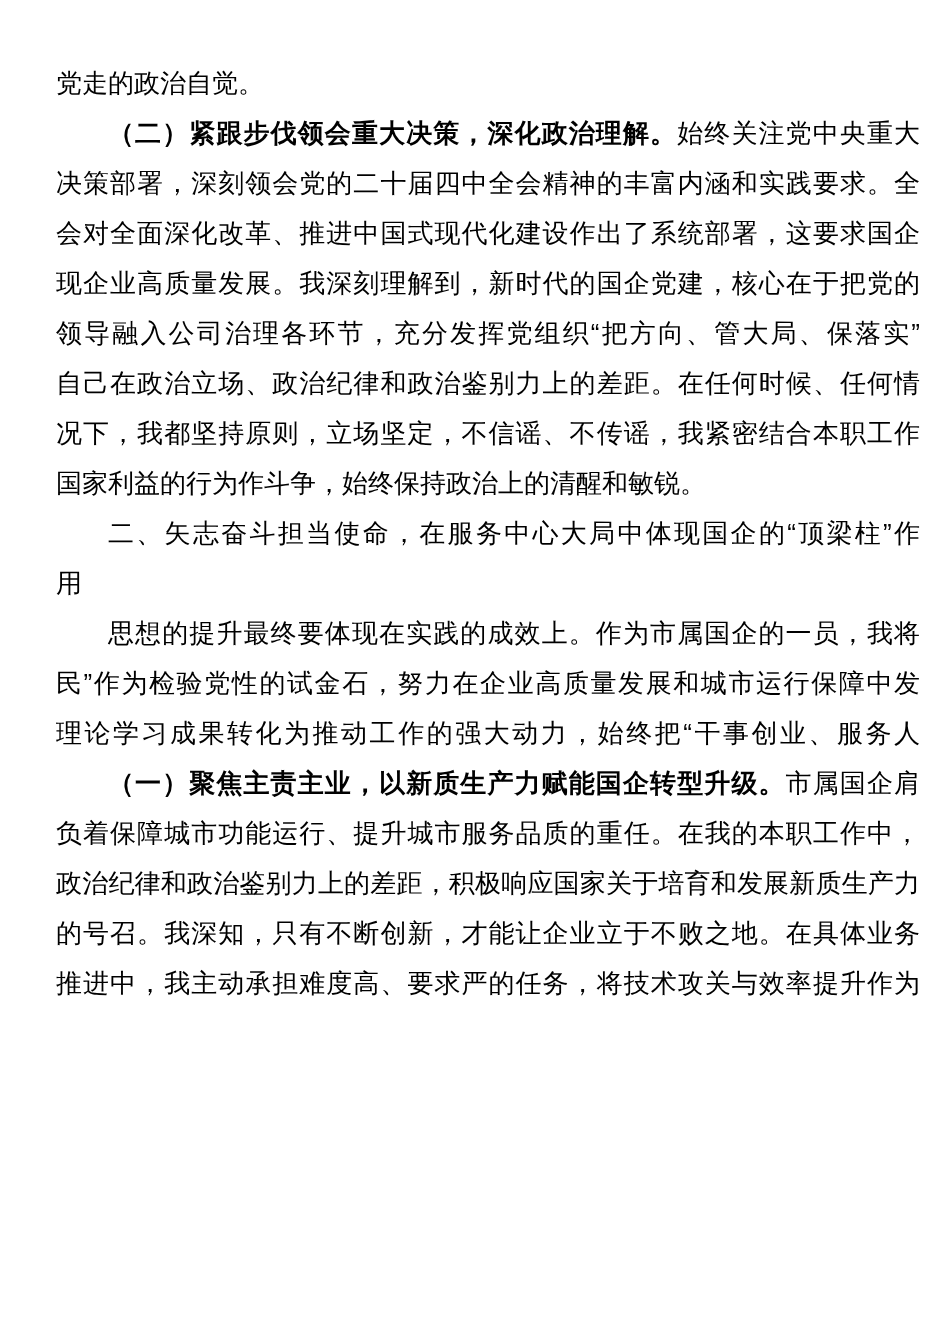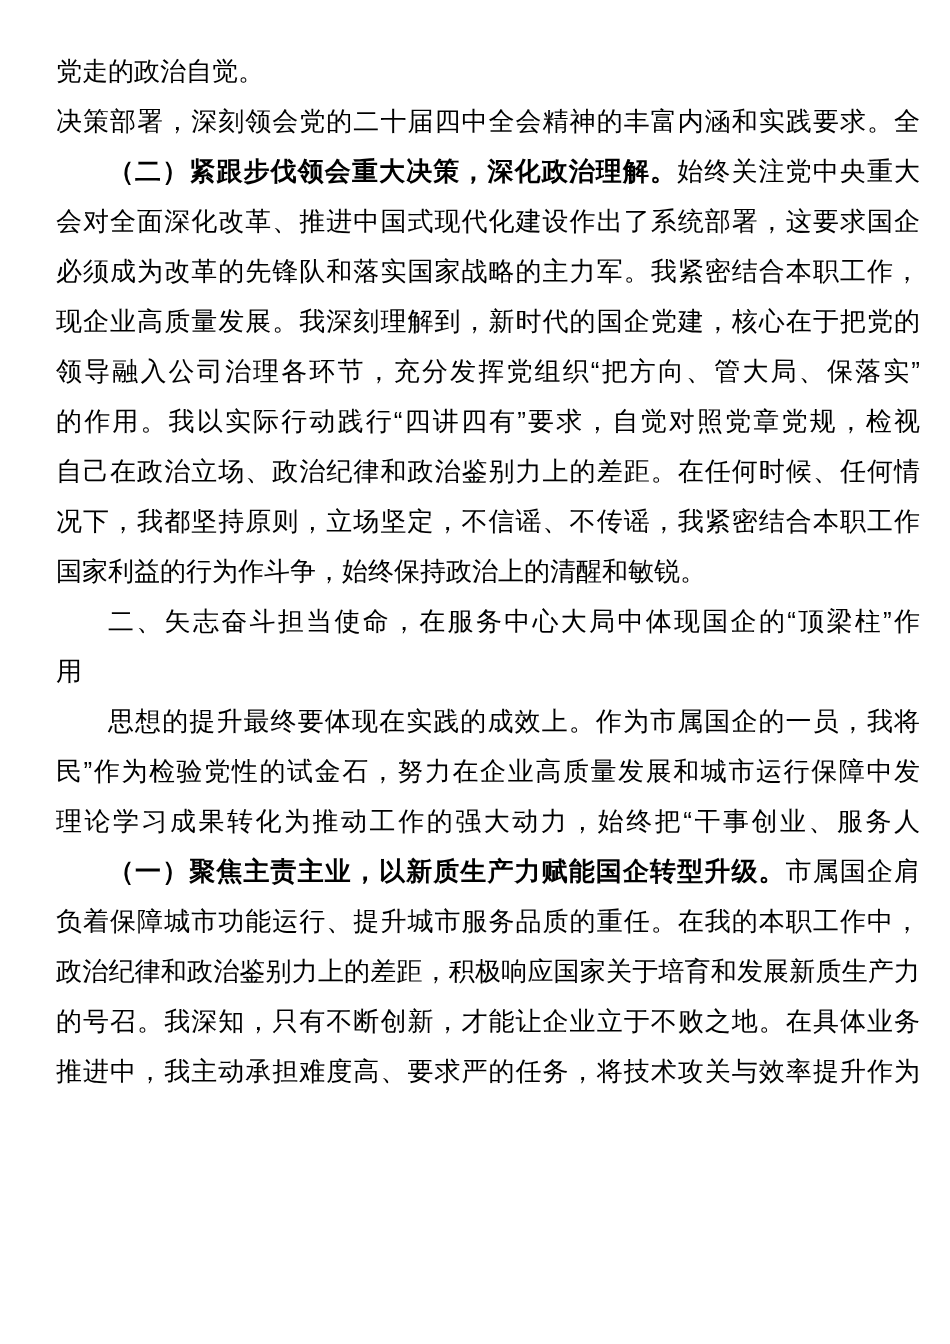--- a/index.html
+++ b/index.html
@@ -17,21 +17,21 @@
   .page {
     position: relative;
     width: 950px;
     height: 1344px;
     background: #ffffff;
     overflow: hidden;
   }
   .text-block {
     position: absolute;
     left: 56px;
-    top: 46px;
+    top: 58px;
     width: 864px;
   }
   .line {
     height: 50px;
     line-height: 50px;
     font-size: 26px;
     color: #000000;
     text-align: left;
     overflow: hidden;
     white-space: normal;
@@ -47,27 +47,25 @@
   .seg-bold {
     font-weight: 700;
   }
 </style>
 </head>
 <body>
 
 <div class="page">
   <div class="text-block">
       <div class="line"><span>党走的政治自觉。</span></div>
+      <div class="line fill indent"><span class="seg-bold">（二）紧跟步伐领会重大决策，深化政治理解。</span><span>始终关注党中央重大</span></div>
       <div class="line fill"><span>决策部署，深刻领会党的二十届四中全会精神的丰富内涵和实践要求。全</span></div>
-      <div class="line fill indent"><span class="seg-bold">（二）紧跟步伐领会重大决策，深化政治理解。</span><span>始终关注党中央重大</span></div>
       <div class="line fill"><span>会对全面深化改革、推进中国式现代化建设作出了系统部署，这要求国企</span></div>
-      <div class="line fill"><span>必须成为改革的先锋队和落实国家战略的主力军。我紧密结合本职工作，</span></div>
       <div class="line fill"><span>现企业高质量发展。我深刻理解到，新时代的国企党建，核心在于把党的</span></div>
       <div class="line fill"><span>领导融入公司治理各环节，充分发挥党组织“把方向、管大局、保落实”</span></div>
-      <div class="line fill"><span>的作用。我以实际行动践行“四讲四有”要求，自觉对照党章党规，检视</span></div>
       <div class="line fill"><span>自己在政治立场、政治纪律和政治鉴别力上的差距。在任何时候、任何情</span></div>
       <div class="line fill"><span>况下，我都坚持原则，立场坚定，不信谣、不传谣，我紧密结合本职工作</span></div>
       <div class="line"><span>国家利益的行为作斗争，始终保持政治上的清醒和敏锐。</span></div>
       <div class="line fill indent"><span>二、矢志奋斗担当使命，在服务中心大局中体现国企的“顶梁柱”作</span></div>
       <div class="line"><span>用</span></div>
       <div class="line fill indent"><span>思想的提升最终要体现在实践的成效上。作为市属国企的一员，我将</span></div>
       <div class="line fill"><span>民”作为检验党性的试金石，努力在企业高质量发展和城市运行保障中发</span></div>
       <div class="line fill"><span>理论学习成果转化为推动工作的强大动力，始终把“干事创业、服务人</span></div>
       <div class="line fill indent"><span class="seg-bold">（一）聚焦主责主业，以新质生产力赋能国企转型升级。</span><span>市属国企肩</span></div>
       <div class="line fill"><span>负着保障城市功能运行、提升城市服务品质的重任。在我的本职工作中，</span></div>

